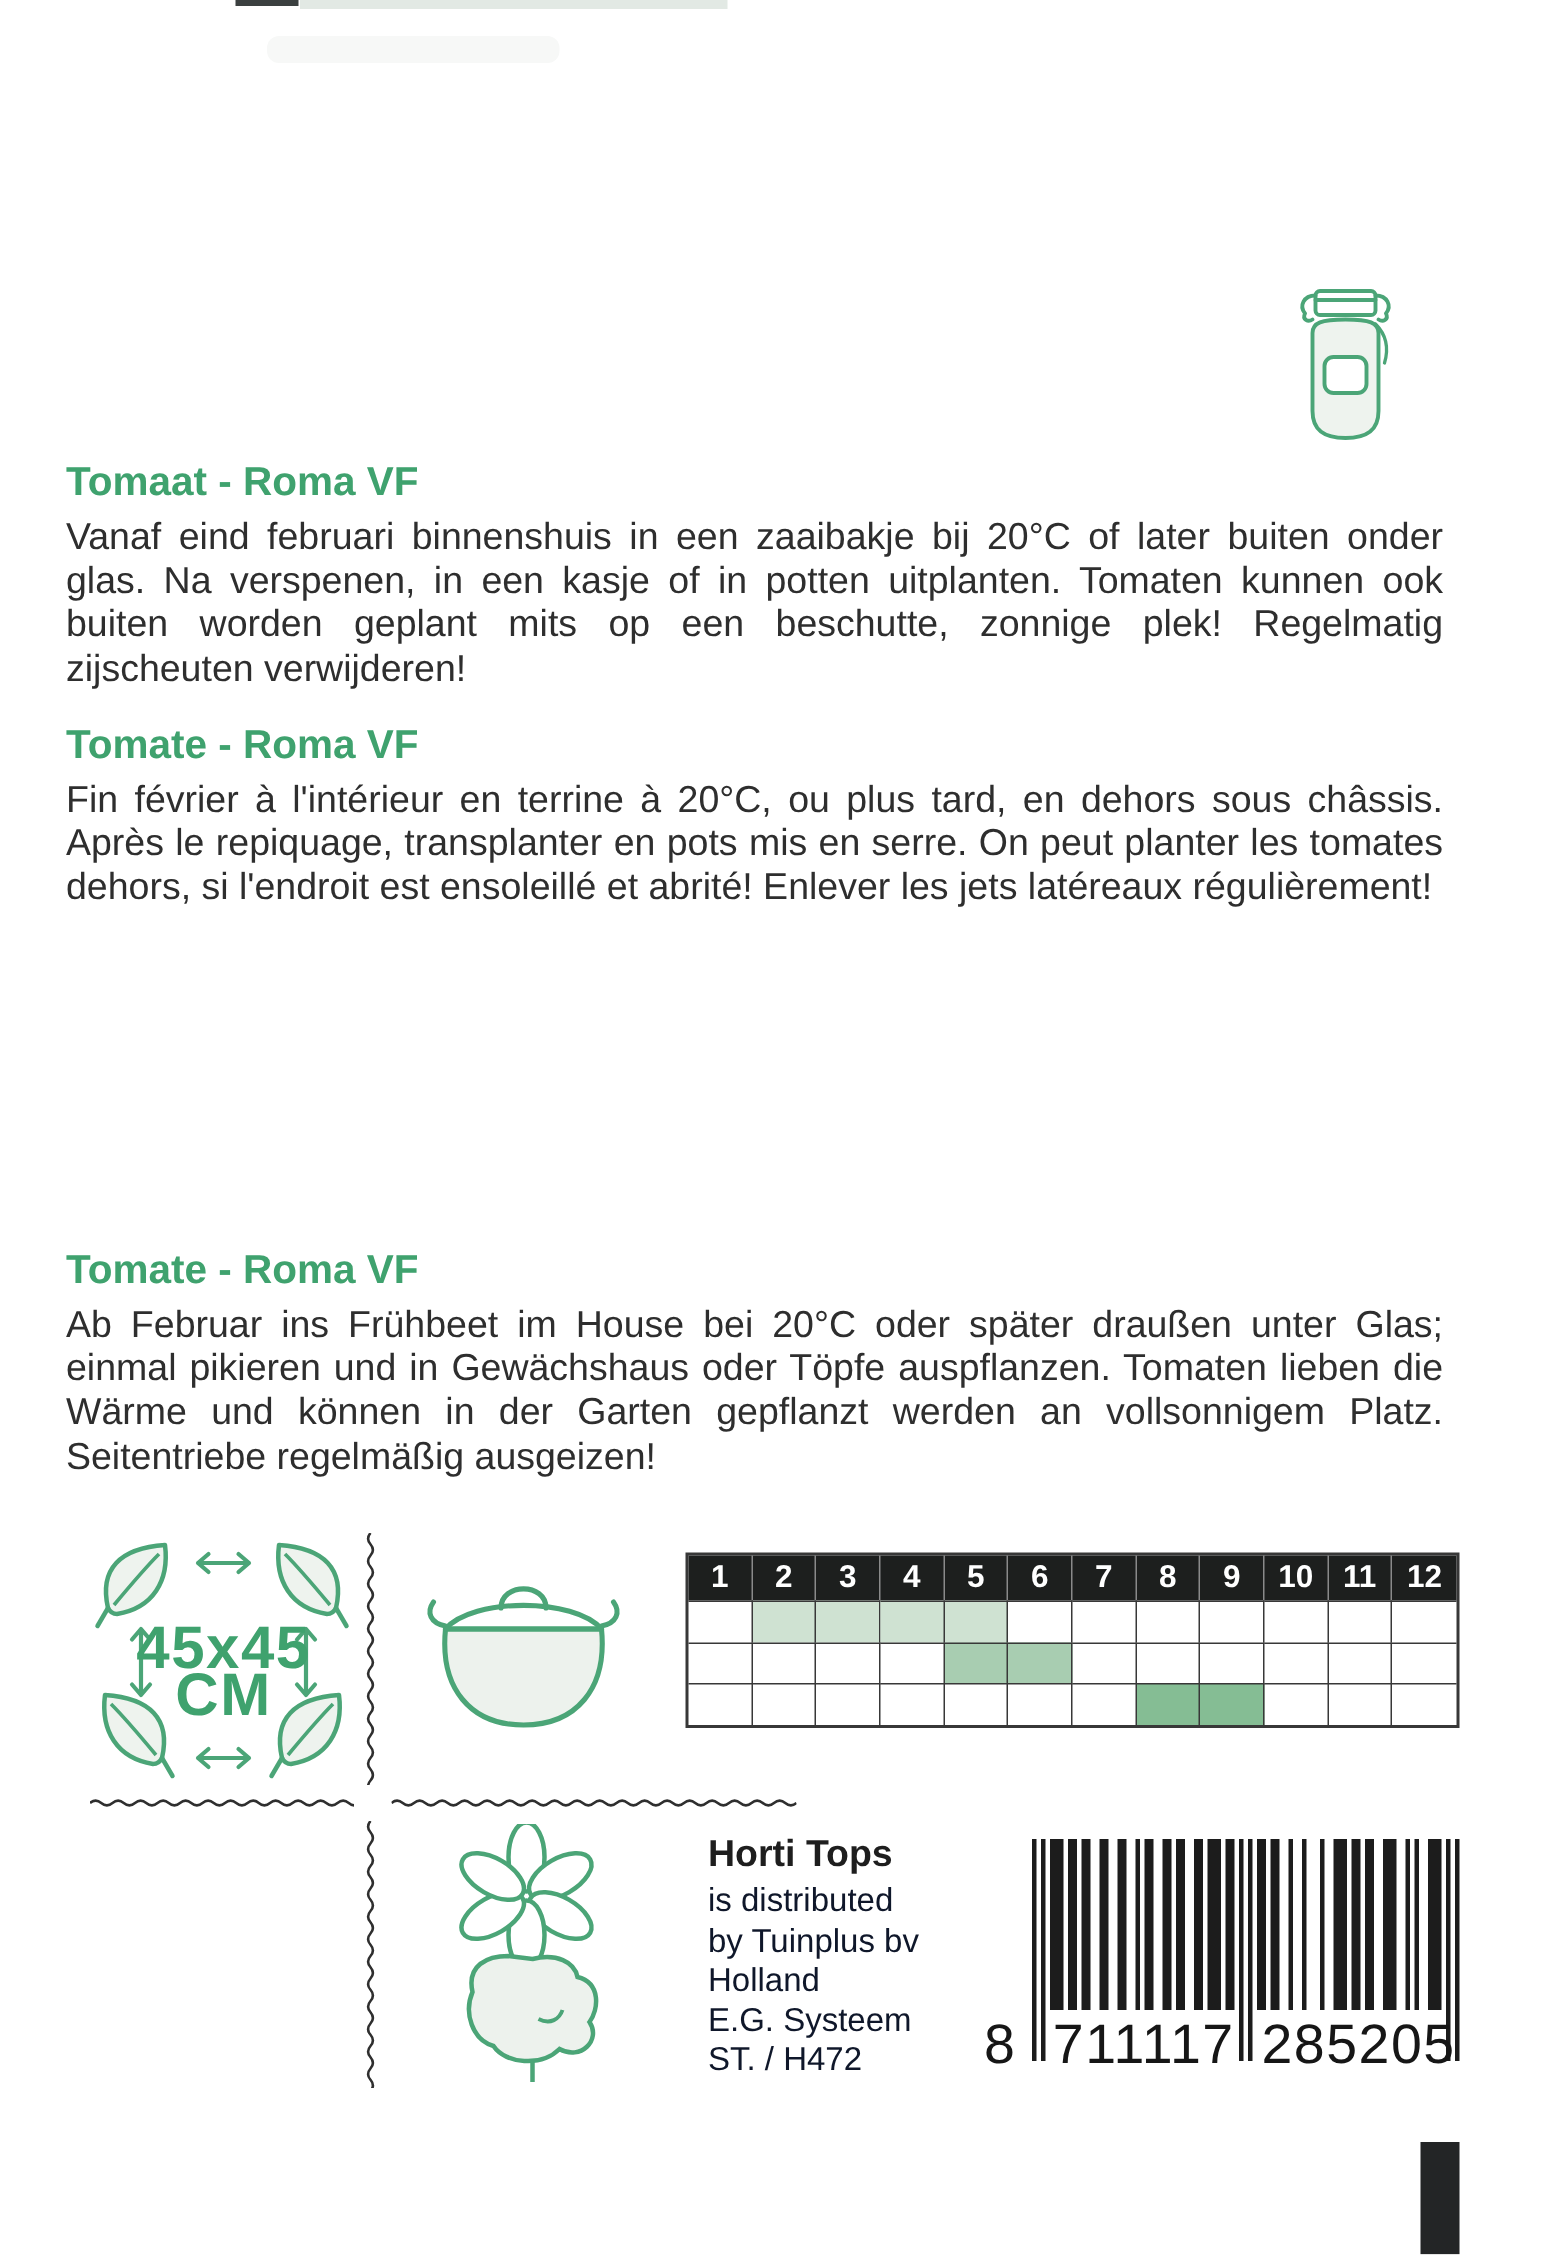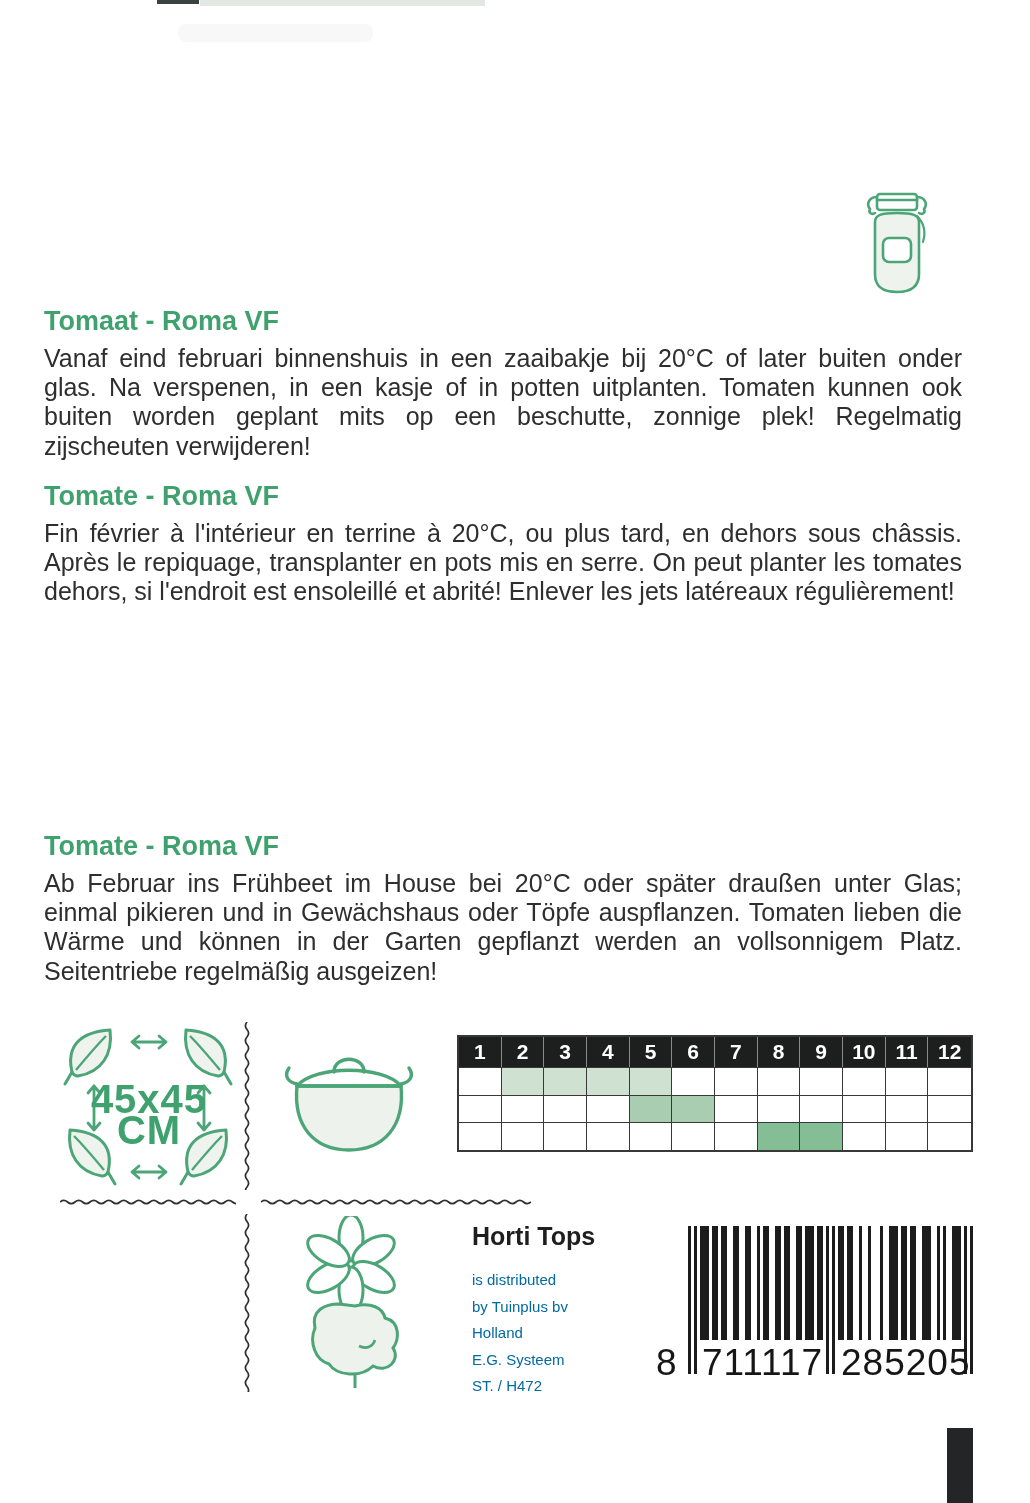--- a/index.html
+++ b/index.html
@@ -42,22 +42,22 @@
             font-weight:bold;font-size:21px;border-right:1.5px solid #8a8a8a;}
   .cal-head .mh:last-child{border-right:none;}
   .cal-body{display:grid;grid-template-columns:repeat(12,1fr);}
   .cal-body .cell{height:27.5px;border-right:1.5px solid var(--tbl);border-top:1.5px solid var(--tbl);}
   .cal-body .cell:nth-child(12n){border-right:none;}
   .legend{position:absolute;left:457px;top:1154px;display:flex;align-items:center;}
   .legend .sw{width:42px;height:27px;margin-right:8px;flex:none;}
   .legend .lbl{font-size:22px;color:#232323;margin-right:9px;white-space:nowrap;}
   
   .dist{position:absolute;left:472px;top:1222px;width:180px;}
-  .dist .name{font-size:25px;font-weight:bold;margin-bottom:16px;color:#1e1e1e;}
-  .dist .line{font-size:15px;line-height:26.5px;color:#0369a1;}
+  .dist .name{font-size:25px;font-weight:bold;margin-bottom:3px;color:#1e1e1e;}
+  .dist .line{font-size:22px;line-height:26.5px;color:#0f172a;}
   
   .barcode{position:absolute;left:656px;top:1226px;width:330px;height:160px;}
   .bars{position:absolute;left:32px;top:0;width:285px;height:148px;}
   .bars .bar{position:absolute;top:0;background:#1c1c1c;}
   .bc-digit{position:absolute;font-size:37px;color:#161616;letter-spacing:1px;font-weight:normal;}
   .bc-first{left:0;top:116px;}
   .bc-g1{left:44px;top:116px;width:125px;text-align:center;}
   .bc-g2{left:185px;top:116px;width:125px;text-align:center;}
   
   .print-mark{position:absolute;left:947px;top:1428px;width:26px;height:75px;background:#232526;}

